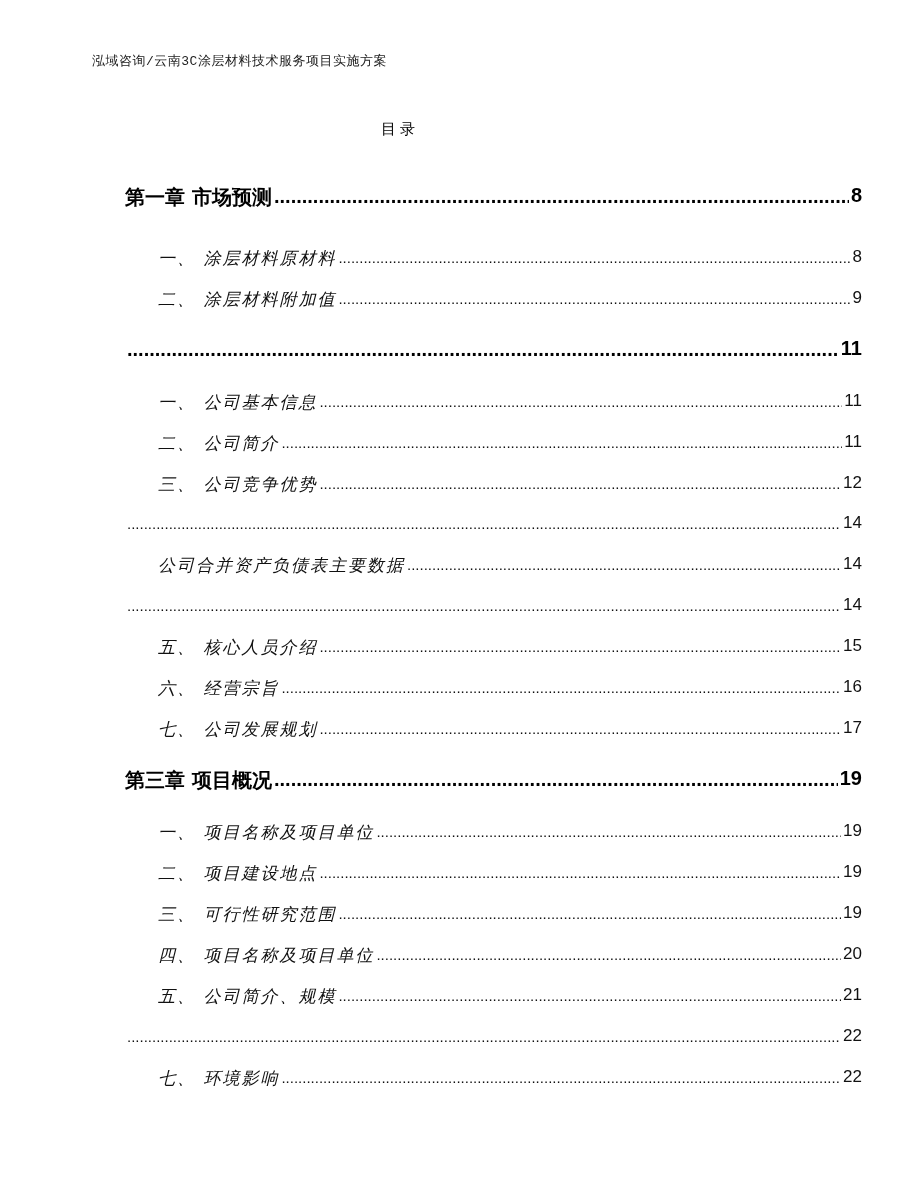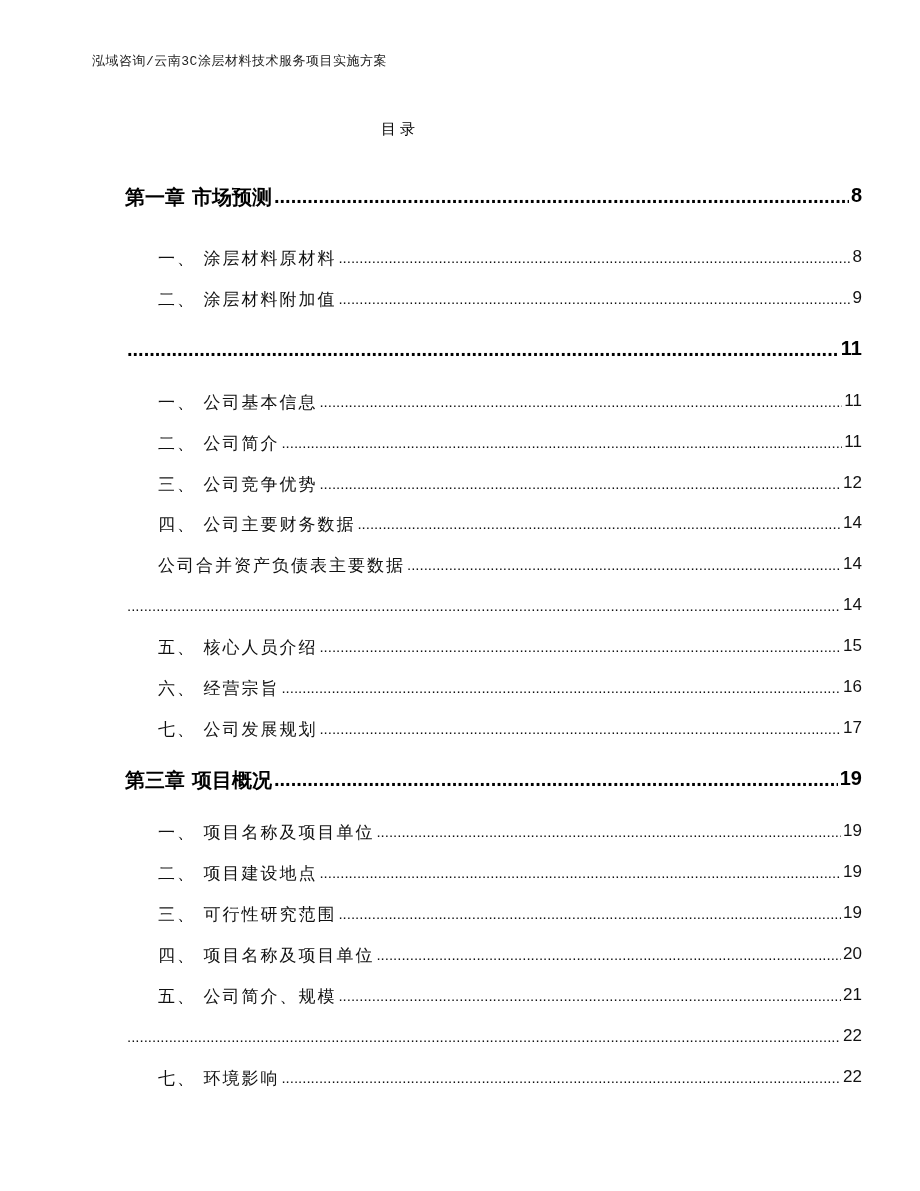--- a/index.html
+++ b/index.html
@@ -54,20 +54,21 @@
       font-size: 20px;
       font-weight: bold;
     }
     .toc-row.section {
       font-size: 17px;
       color: #111;
     }
     .toc-row.section .label {
       padding-left: 33px;
       letter-spacing: 2px;
+      font-style: italic;
     }
     .label {
       flex: 0 0 auto;
     }
     .leader {
       flex: 1 1 auto;
       overflow: hidden;
       margin: 0 2px;
       letter-spacing: 0;
     }
@@ -130,21 +131,20 @@
     <span class="page-num">11</span>
   </div>
 
   <div class="toc-row section" style="top:473px">
     <span class="label">三、 公司竞争优势</span>
     <span class="leader"></span>
     <span class="page-num">12</span>
   </div>
 
   <div class="toc-row section" style="top:513px">
-    <span class="label">四、 公司主要财务数据</span>
     <span class="leader"></span>
     <span class="page-num">14</span>
   </div>
 
   <div class="toc-row section" style="top:554px">
     <span class="label" style="padding-left:33px">公司合并资产负债表主要数据</span>
     <span class="leader"></span>
     <span class="page-num">14</span>
   </div>
 

